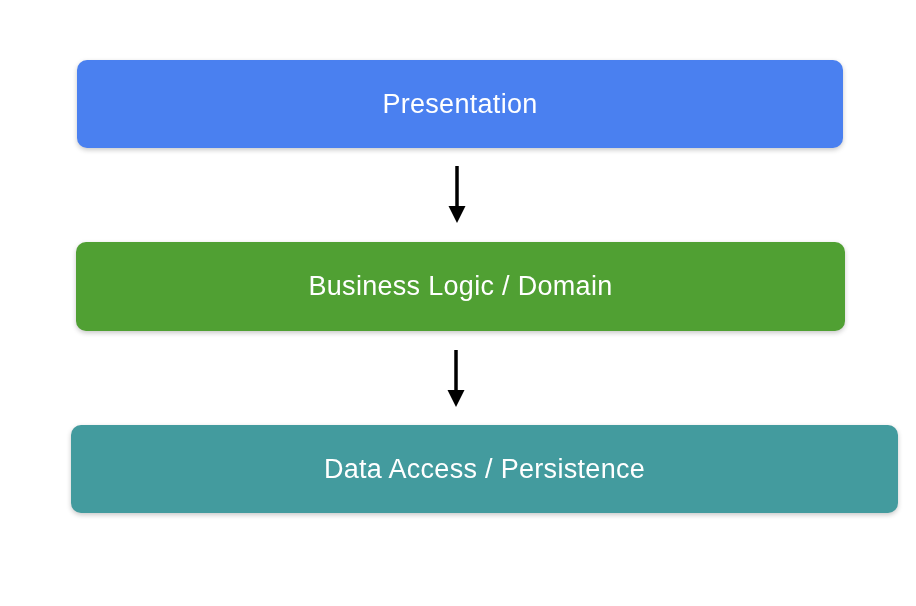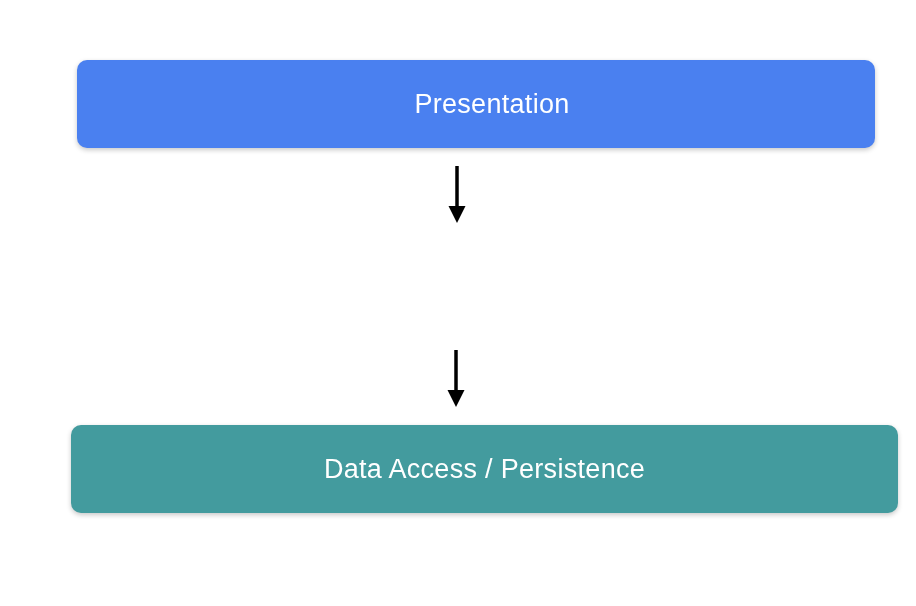--- a/index.html
+++ b/index.html
@@ -39,29 +39,32 @@
     height: 60px;
   }
   .arrow-1 { left: 445px; top: 164px; }
   .arrow-2 { left: 444px; top: 348px; }
 </style>
 </head>
 <body>
 
 <div class="canvas">
 
-  <div class="layer-box box-1" style="background-color: rgb(74, 128, 240); padding-left: 32px;">
+  <div class="layer-box box-1" style="background-color: rgb(74, 128, 240);">
     <span>Presentation</span>
   </div>
 
   <svg class="arrow arrow-1" viewBox="0 0 24 60">
     <line x1="12" y1="2" x2="12" y2="44" stroke="#000000" stroke-width="3.5"></line>
     <polygon points="3.5,42 20.5,42 12,59" fill="#000000"></polygon>
   </svg>
 
+  <div class="layer-box box-2" style="background-color: rgb(80, 160, 51);">
+    <span>Business Logic / Domain</span>
+  </div>
 
   <svg class="arrow arrow-2" viewBox="0 0 24 60">
     <line x1="12" y1="2" x2="12" y2="44" stroke="#000000" stroke-width="3.5"></line>
     <polygon points="3.5,42 20.5,42 12,59" fill="#000000"></polygon>
   </svg>
 
   <div class="layer-box box-3" style="background-color: rgb(67, 155, 158);">
     <span>Data Access / Persistence</span>
   </div>
 

